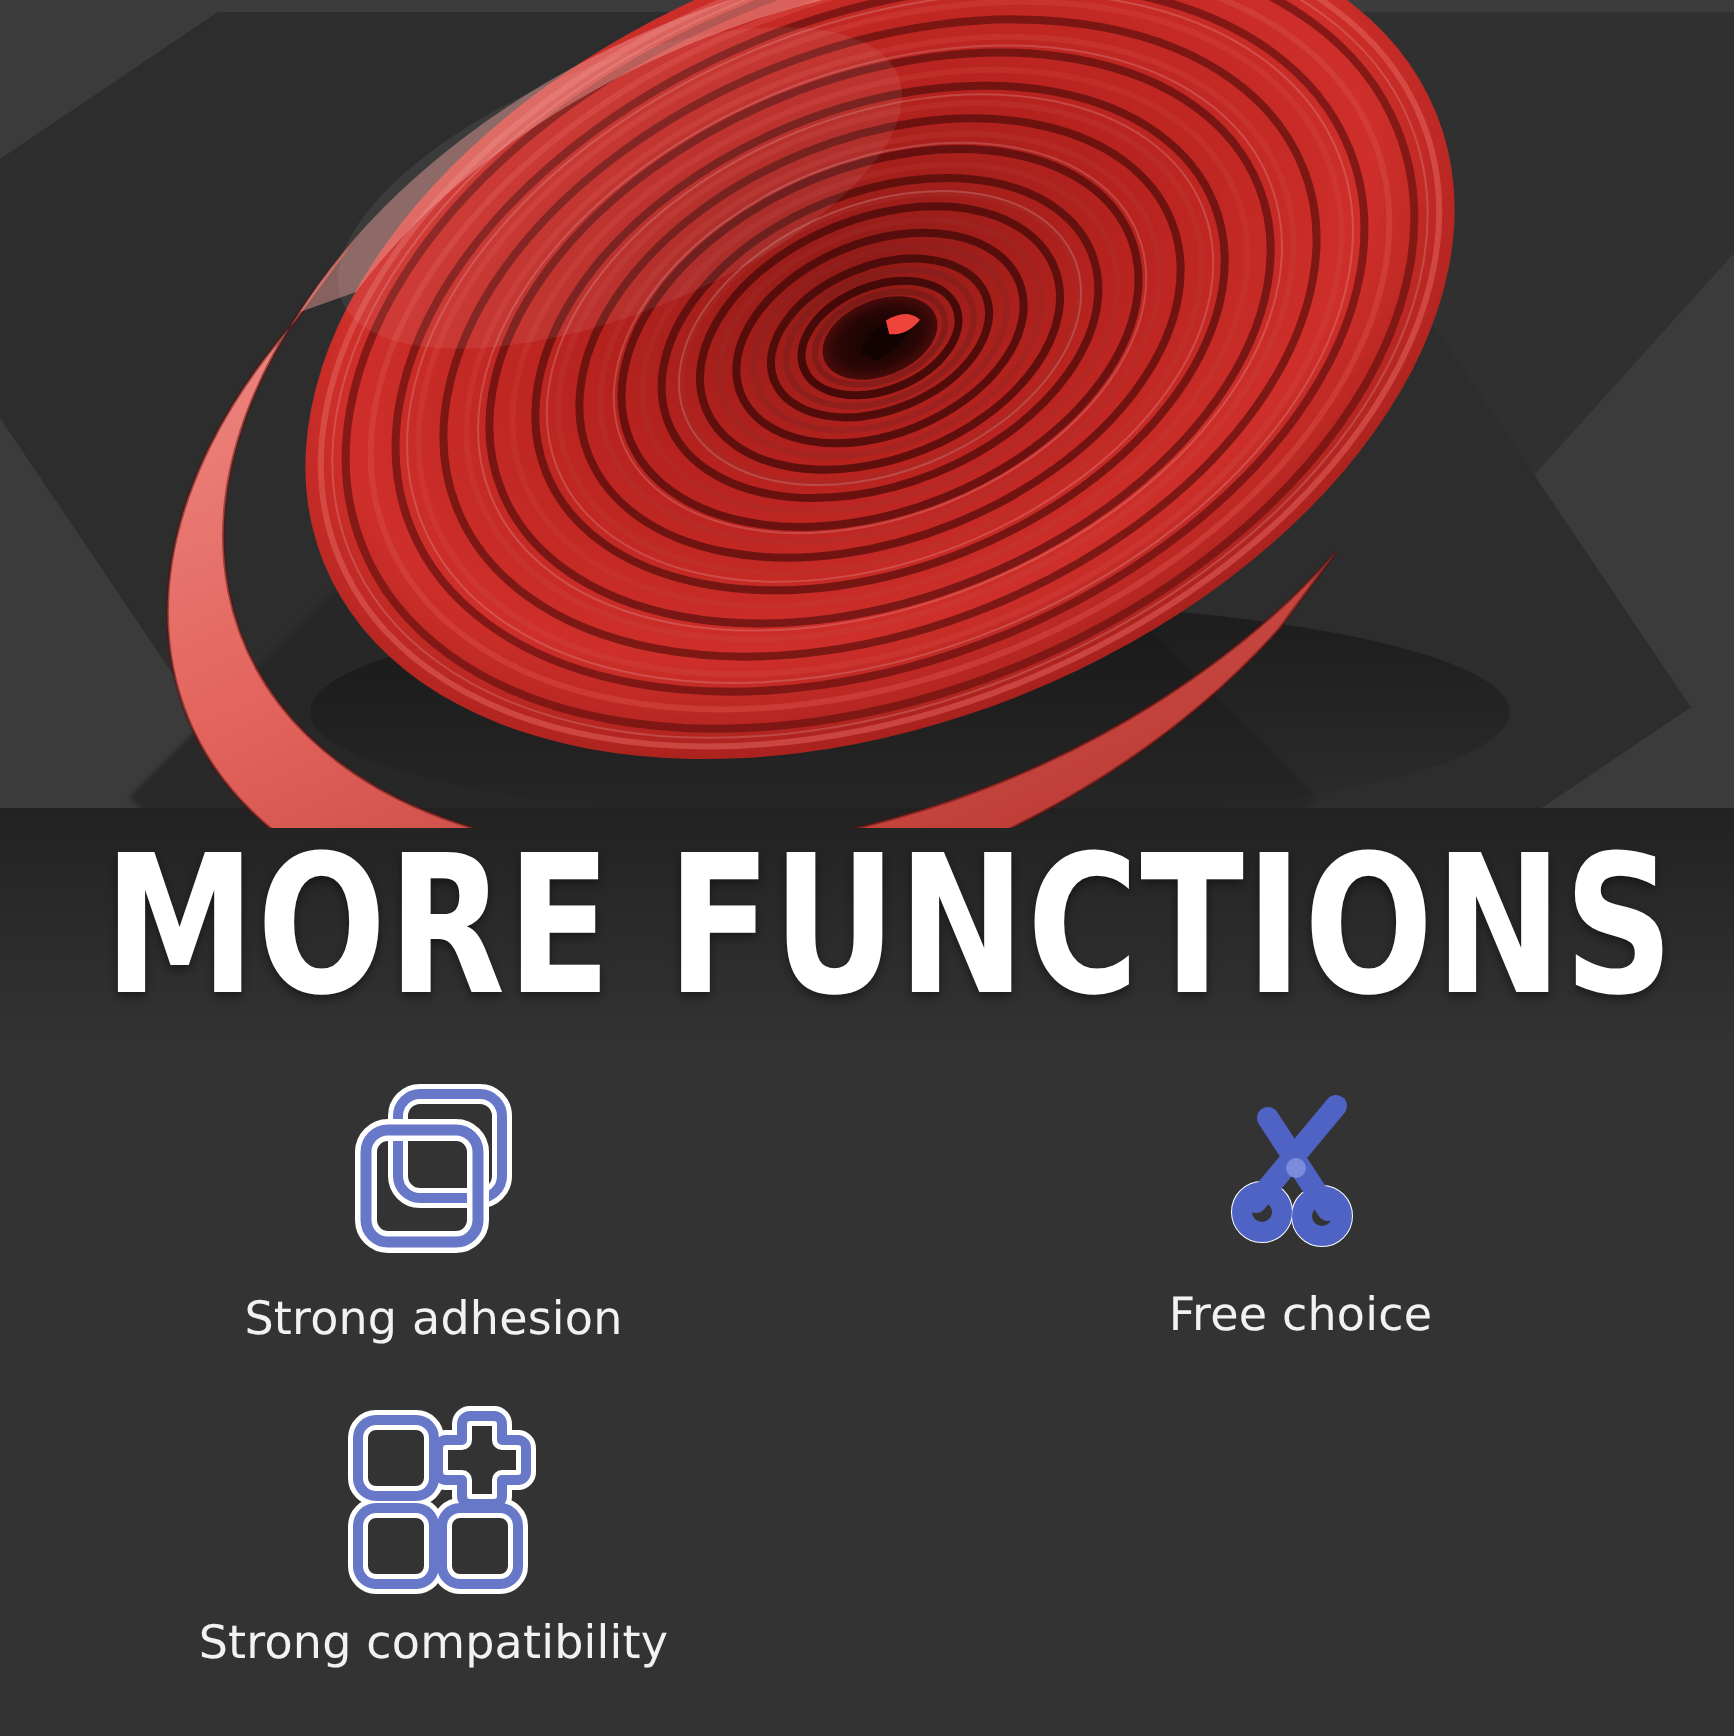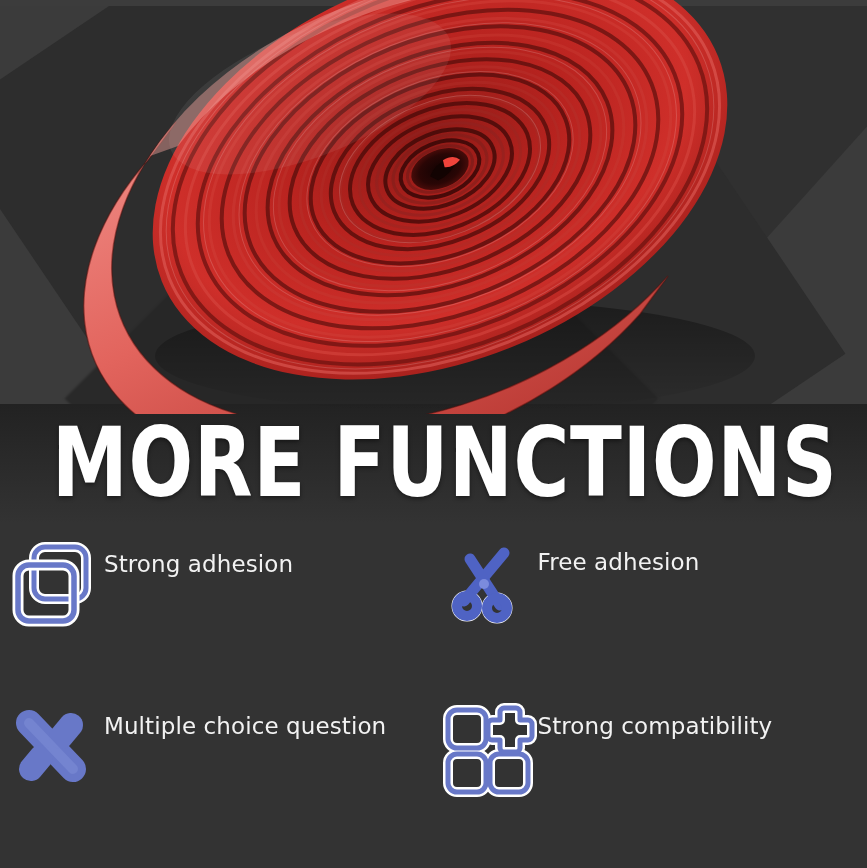--- a/index.html
+++ b/index.html
@@ -112,21 +112,22 @@
     left: 0; right: 0;
     top: 536px;
     display: grid;
     grid-template-columns: 1fr 1fr;
     grid-template-rows: 160px 162px;
     align-items: start;
     justify-items: center;
   }
   .feature {
     display: flex;
-    flex-direction: row;
+    flex-direction: column;
+    align-items: center;
     width: 100%;
   }
   .feature-icon {
     width: 104px;
     height: 96px;
     display: flex;
     align-items: center;
     justify-content: center;
   }
   .feature-icon svg { display: block; overflow: visible; }
@@ -292,43 +293,23 @@
             <path d="M 24 64 L 64 16"></path>
             <path d="M 60 68 L 30 22"></path>
           </g>
           <g fill="none" stroke="#4f63c4" stroke-width="10">
             <circle cx="27" cy="69" r="10"></circle>
             <circle cx="57" cy="71" r="10"></circle>
           </g>
           <circle cx="44" cy="47" r="5" fill="#7b8bdd"></circle>
         </svg>
       </div>
-      <div class="feature-label">Free adhesion</div>
+      <div class="feature-label">Free choice</div>
     </div>
 
-    <div class="feature f-bl">
-      <div class="feature-icon">
-        <svg width="100" height="96" viewBox="0 0 100 96">
-          <g stroke="#ffffff" stroke-width="12" stroke-linecap="round" stroke-linejoin="round" fill="none">
-            <path d="M 24 20 L 74 72"></path>
-            <path d="M 72 22 L 56 40"></path>
-            <path d="M 42 54 L 26 72"></path>
-          </g>
-          <g stroke="#6878c8" stroke-width="26" stroke-linecap="round" fill="none">
-            <path d="M 27 23 L 71 69"></path>
-          </g>
-          <g stroke="#6878c8" stroke-width="24" stroke-linecap="round" fill="none">
-            <path d="M 69 25 L 59 37"></path>
-            <path d="M 39 57 L 29 69"></path>
-          </g>
-          <path d="M 27 23 L 71 69" stroke="#8090d8" stroke-width="10" stroke-linecap="round" opacity=".5" fill="none"></path>
-        </svg>
-      </div>
-      <div class="feature-label">Multiple choice question</div>
-    </div>
 
     <div class="feature f-br">
       <div class="feature-icon">
         <svg width="100" height="96" viewBox="0 0 100 96">
           <g fill="none" stroke-linejoin="round" stroke-linecap="round">
 
             <rect x="12" y="10" width="38" height="38" rx="9" stroke="#ffffff" stroke-width="10"></rect>
             <rect x="12" y="54" width="38" height="38" rx="9" stroke="#ffffff" stroke-width="10"></rect>
             <rect x="54" y="54" width="38" height="38" rx="9" stroke="#ffffff" stroke-width="10"></rect>
             <path d="M 68 8 h 12 a 4 4 0 0 1 4 4 v 8 h 8 a 4 4 0 0 1 4 4 v 12 a 4 4 0 0 1 -4 4 h -8 v 8 a 4 4 0 0 1 -4 4 h -12 a 4 4 0 0 1 -4 -4 v -8 h -8 a 4 4 0 0 1 -4 -4 v -12 a 4 4 0 0 1 4 -4 h 8 v -8 a 4 4 0 0 1 4 -4 z" stroke="#ffffff" stroke-width="10"></path>

